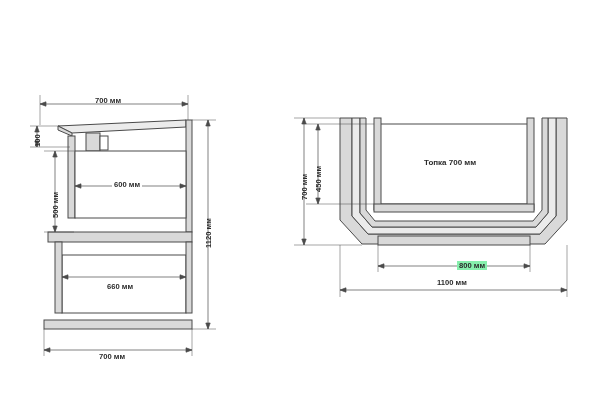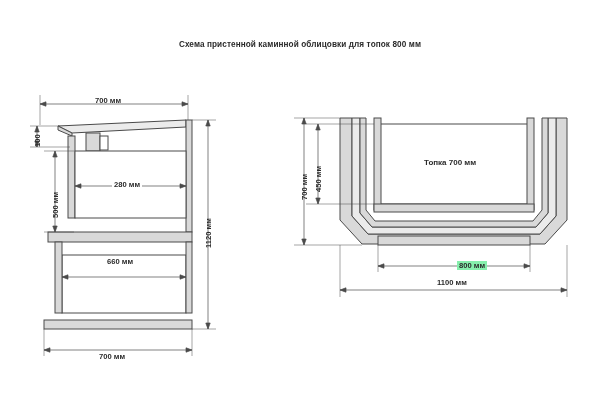--- a/index.html
+++ b/index.html
@@ -54,21 +54,20 @@
   .lgry { fill: #ebebeb; stroke: #4a4a4a; stroke-width: 1; }
   .dim { stroke: #4a4a4a; stroke-width: 0.7; fill: none; }
   .ext { stroke: #4a4a4a; stroke-width: 0.5; fill: none; }
   .tick { stroke: #4a4a4a; stroke-width: 0.7; }
 </style>
 </head>
 <body>
 
 <div id="stage">
 
-  <div class="title">Схема пристенной каминной облицовки для топок 800 мм</div>
 
   <svg class="draw" viewBox="0 0 600 400">
 
     <g>
 
       <line class="ext" x1="40" y1="95" x2="40" y2="125"></line>
       <line class="ext" x1="188" y1="95" x2="188" y2="130"></line>
       <line class="dim" x1="40" y1="104" x2="188" y2="104"></line>
       <path class="tick" d="M40 104 l6 -2.2 l0 4.4 z" fill="#4a4a4a"></path>
       <path class="tick" d="M188 104 l-6 -2.2 l0 4.4 z" fill="#4a4a4a"></path>
@@ -167,23 +166,23 @@
       <path class="tick" d="M567 290 l-6 -2.2 l0 4.4 z" fill="#4a4a4a"></path>
     </g>
   </svg>
 
   <div class="lbl" style="left:95px; top:96px;">700 мм</div>
 
   <div class="lbl v" style="left:33px; top:147px;">100</div>
 
   <div class="lbl v" style="left:51px; top:218px;">500 мм</div>
 
-  <div class="lbl" style="left:112px; top:180px; background:#ffffff; padding:0 2px;">280 мм</div>
+  <div class="lbl" style="left:112px; top:180px; background:#ffffff; padding:0 2px;">600 мм</div>
 
-  <div class="lbl" style="left:105px; top:257px; background:#ffffff; padding:0 2px;">660 мм</div>
+  <div class="lbl" style="left:105px; top:282px; background:#ffffff; padding:0 2px;">660 мм</div>
 
   <div class="lbl v" style="left:204px; top:248px;">1120 мм</div>
 
   <div class="lbl" style="left:99px; top:352px;">700 мм</div>
 
   <div class="lbl" style="left:424px; top:158px; font-size:8px;">Топка 700 мм</div>
 
   <div class="lbl v" style="left:314px; top:192px;">450 мм</div>
 
   <div class="lbl v" style="left:300px; top:200px;">700 мм</div>

